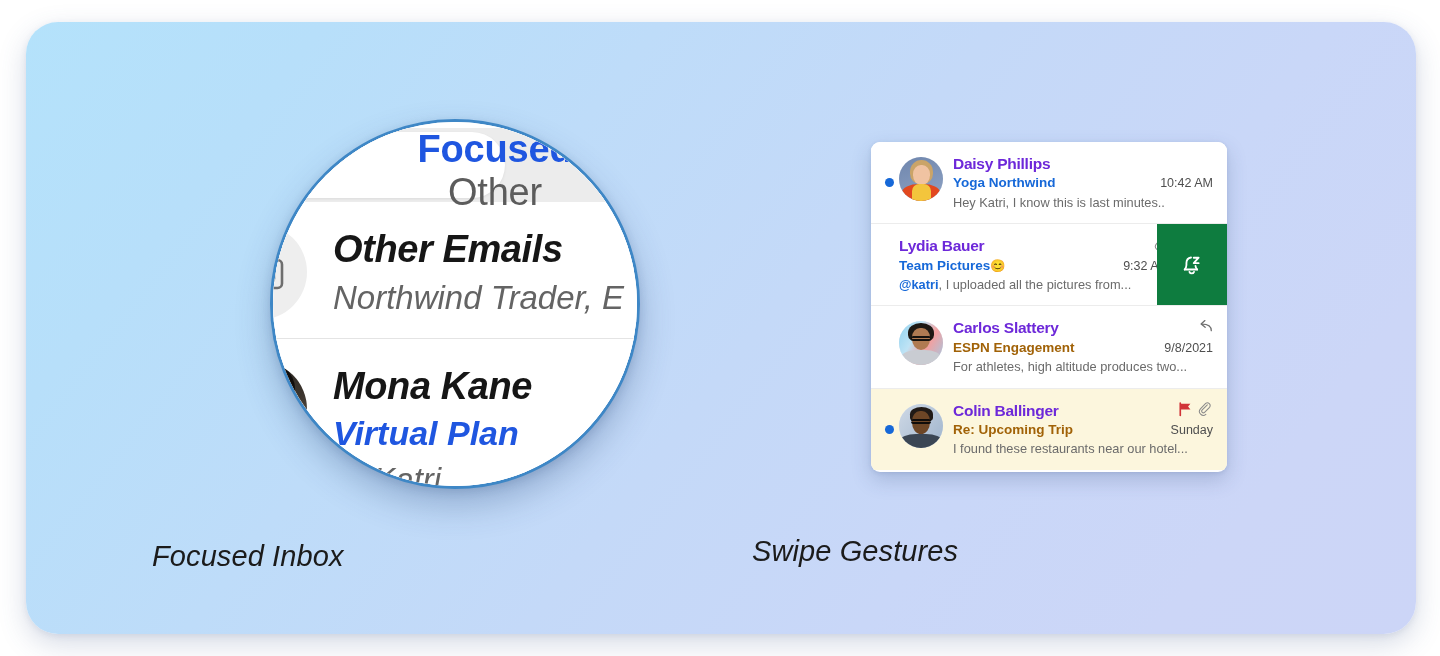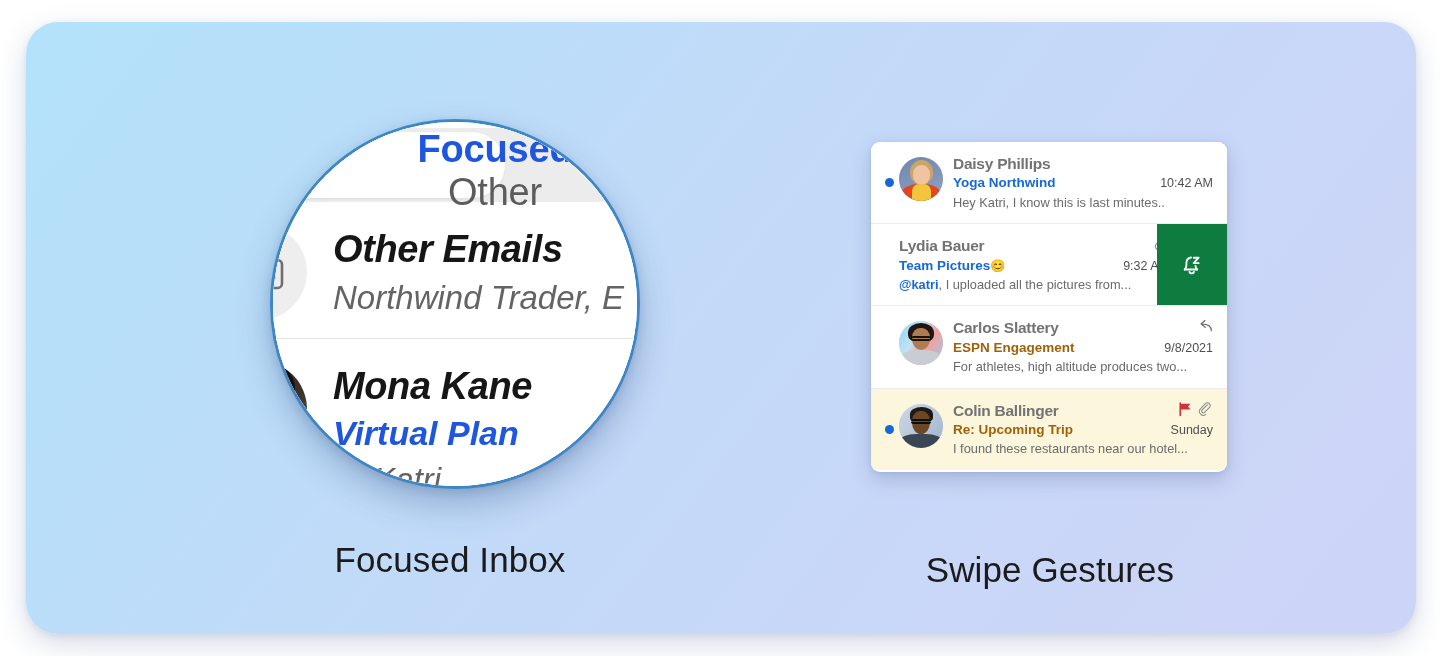--- a/index.html
+++ b/index.html
@@ -30,29 +30,30 @@
         #ccd6f7 86%,
         #ccd5f7 100%);
     box-shadow: 0 10px 28px rgba(70,90,140,.22), 0 2px 6px rgba(70,90,140,.10);
     overflow: hidden;
   }
 
   
   .caption {
     position: absolute;
     font-family: "Liberation Sans", sans-serif;
-    font-size: 35px;
+    font-size: 29px;
     font-weight: 400;
     color: #1b1b1b;
     letter-spacing: .1px;
     white-space: nowrap;
-    text-align: center;
+    text-align: left;
+    font-style: italic;
   }
   #caption-left  { left: 126px;  top: 518px; width: 596px; }
-  #caption-right { left: 726px;  top: 528px; width: 596px; }
+  #caption-right { left: 726px;  top: 513px; width: 596px; }
 
   
   #magnifier {
     position: absolute;
     left: 244px; top: 97px;
     width: 370px; height: 370px;
     border-radius: 50%;
     background: #ffffff;
     border: 3px solid #3e87c6;
     overflow: hidden;
@@ -170,21 +171,21 @@
   .mavatar {
     width: 44px; height: 44px; border-radius: 50%;
     flex: 0 0 44px; margin: 3px 10px 0 2px;
     overflow: hidden; position: relative; background: #dfe6ef;
   }
   .mbody { flex: 1 1 auto; min-width: 0; padding-right: 4px; }
   .mtop {
     display: flex; align-items: flex-start; justify-content: space-between;
   }
   .mname {
-    font-size: 15.5px; font-weight: 700; color: #737373;
+    font-size: 15.5px; font-weight: 700; color: #6d28d9;
     letter-spacing: -0.25px; line-height: 1.25; white-space: nowrap;
   }
   .mmid {
     display: flex; align-items: baseline; justify-content: space-between;
     margin-top: 1px;
   }
   .msubject {
     font-size: 13.5px; color: #a16207; line-height: 1.3;
     white-space: nowrap; overflow: hidden; text-overflow: ellipsis; font-weight: bold;
   }

